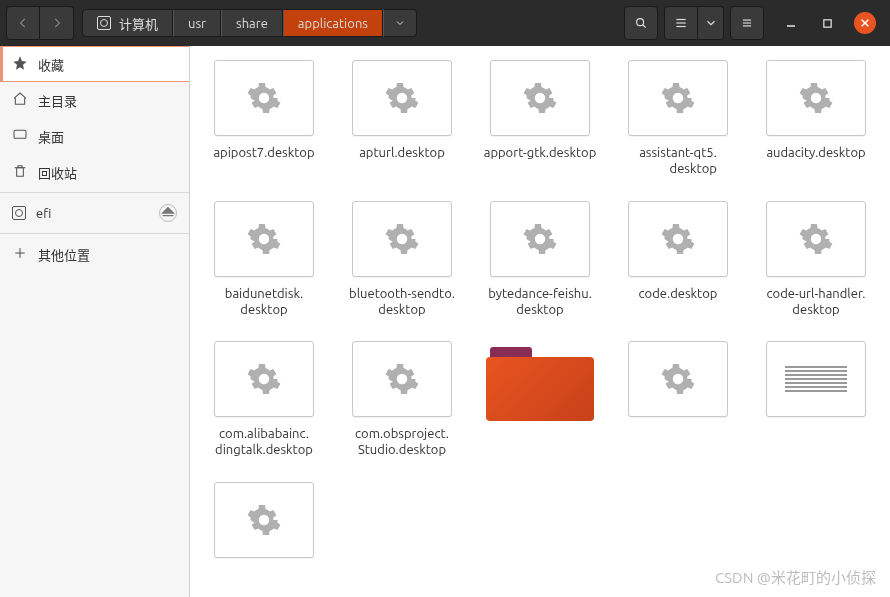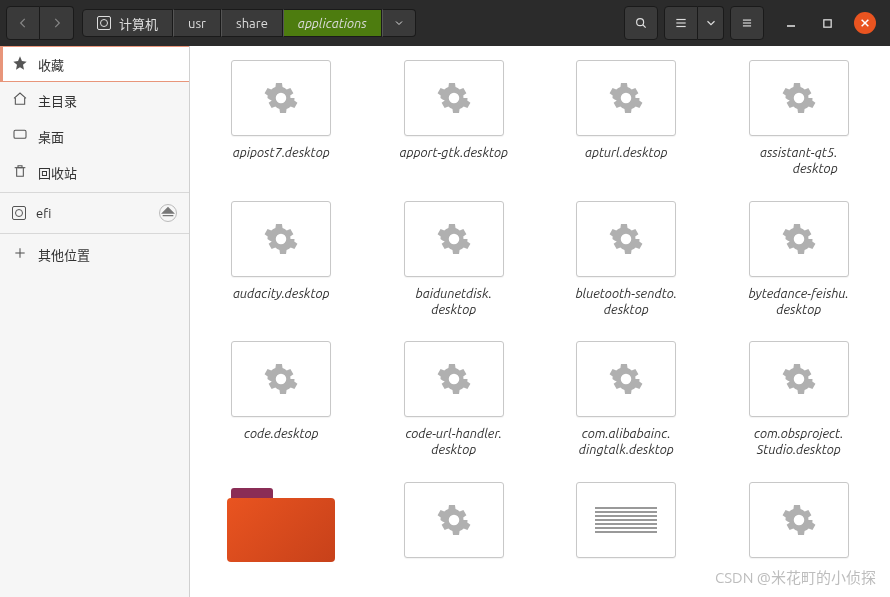--- a/index.html
+++ b/index.html
@@ -14,42 +14,42 @@
   .tb-btn:last-child  { border-radius: 0 4px 4px 0; }
   .tb-btn.single { border-radius: 4px; }
   .tb-btn svg { width: 14px; height: 14px; stroke: #ddd; fill: none; stroke-width: 2; }
   .tb-btn.dim svg { stroke: #888; }
 
   .path-bar { display: flex; margin-left: 4px; }
   .path-seg { height: 28px; padding: 0 14px; background: #3a3a3a; border: 1px solid #1a1a1a; color:#ddd; display:flex; align-items:center; gap:8px; cursor:pointer; }
   .path-seg + .path-seg { border-left: 1px solid #555; text-align: center; }
   .path-bar .path-seg:first-child { border-radius: 4px 0 0 4px; }
   .path-bar .path-seg:last-child  { border-radius: 0 4px 4px 0; }
-  .path-seg.active { background: #4d7c0f; font-style: italic; }
+  .path-seg.active { background: #c2410c; }
 
   .spacer { flex: 1; }
   .right-group { display:flex; gap:6px; }
   .window-controls { display:flex; gap:18px; margin-left:14px; margin-right:8px; align-items:center; }
   .wc { width:18px; height:18px; display:flex; align-items:center; justify-content:center; color:#ddd; cursor:pointer; }
   .wc.close { width:22px; height:22px; border-radius:50%; background:#e95420; color:#fff; }
 
   
   .main { display:flex; height: calc(597px - 46px); }
   .sidebar { width: 190px; background:#f6f6f6; border-right:1px solid #d0d0d0; display:flex; flex-direction:column; }
   .side-item { height:36px; display:flex; align-items:center; padding:13px 12px; gap:10px; cursor:pointer; color:#333; }
   .side-item.active { background:#fff; border:1px solid #e8957a; border-left:none; border-right:none; box-shadow: inset 3px 0 0 #e8957a; }
   .side-item.active:first-child { border-top: 1px solid #e8957a; }
   .side-item .eject { margin-left:auto; width:18px; height:18px; border:1px solid #bbb; border-radius:50%; display:flex; align-items:center; justify-content:center; cursor:pointer; }
   .side-sep { height:1px; background:#d8d8d8; margin:2px 0; }
   .side-item svg { width:16px; height:16px; stroke:#555; fill:none; stroke-width:1.6; }
   .side-item .star svg { fill:#555; stroke:none; }
 
   
   .content { flex:1; overflow:auto; padding: 14px 10px 0 10px; }
-  .grid { display:grid; grid-template-columns: repeat(4, 1fr); column-gap: 10px; row-gap: 24px; font-style: italic; }
+  .grid { display:grid; grid-template-columns: repeat(5, 1fr); column-gap: 10px; row-gap: 24px; }
   .item { display:flex; flex-direction:column; align-items:center; text-align:center; cursor:pointer; }
   .thumb { width:100px; height:76px; border:1px solid #c8c8c8; border-radius:3px; background:#fff; display:flex; align-items:center; justify-content:center; box-shadow:0 1px 1px rgba(0,0,0,.05); }
   .thumb.gear svg { width:36px; height:36px; fill:#b0b0b0; }
   .thumb.text { flex-direction:column; gap:2px; padding:14px 18px; }
   .thumb.text .line { height:2px; width:100%; background:#999; }
   .thumb.folder { border:none; box-shadow:none; background:transparent; position:relative; width:108px; height:80px; }
   .folder-tab { position:absolute; top:6px; left:4px; width:42px; height:14px; border-radius:3px 3px 0 0; background:#8a2d56; }
   .folder-body { position:absolute; top:16px; left:0; right:0; bottom:0; border-radius:4px; background:linear-gradient(135deg,#e95420 0%, #c7411a 100%); }
   .label { margin-top:8px; max-width:160px; line-height:1.25; color:#333; }
 
@@ -222,29 +222,29 @@
             </svg>
           </div>
           <div class="label" style="white-space: pre-line;">apipost7.desktop</div>
         </div>
         <div class="item">
           <div class="thumb gear">
             <svg viewBox="0 0 24 24">
               <use href="#gear"></use>
             </svg>
           </div>
+          <div class="label" style="white-space: pre-line;">apturl.desktop</div>
+        </div>
+        <div class="item">
+          <div class="thumb gear">
+            <svg viewBox="0 0 24 24">
+              <use href="#gear"></use>
+            </svg>
+          </div>
           <div class="label" style="white-space: pre-line;">apport-gtk.desktop</div>
-        </div>
-        <div class="item">
-          <div class="thumb gear">
-            <svg viewBox="0 0 24 24">
-              <use href="#gear"></use>
-            </svg>
-          </div>
-          <div class="label" style="white-space: pre-line;">apturl.desktop</div>
         </div>
         <div class="item">
           <div class="thumb gear">
             <svg viewBox="0 0 24 24">
               <use href="#gear"></use>
             </svg>
           </div>
           <div class="label" style="white-space: pre-line; text-align: right;">assistant-qt5.
 desktop</div>
         </div>

